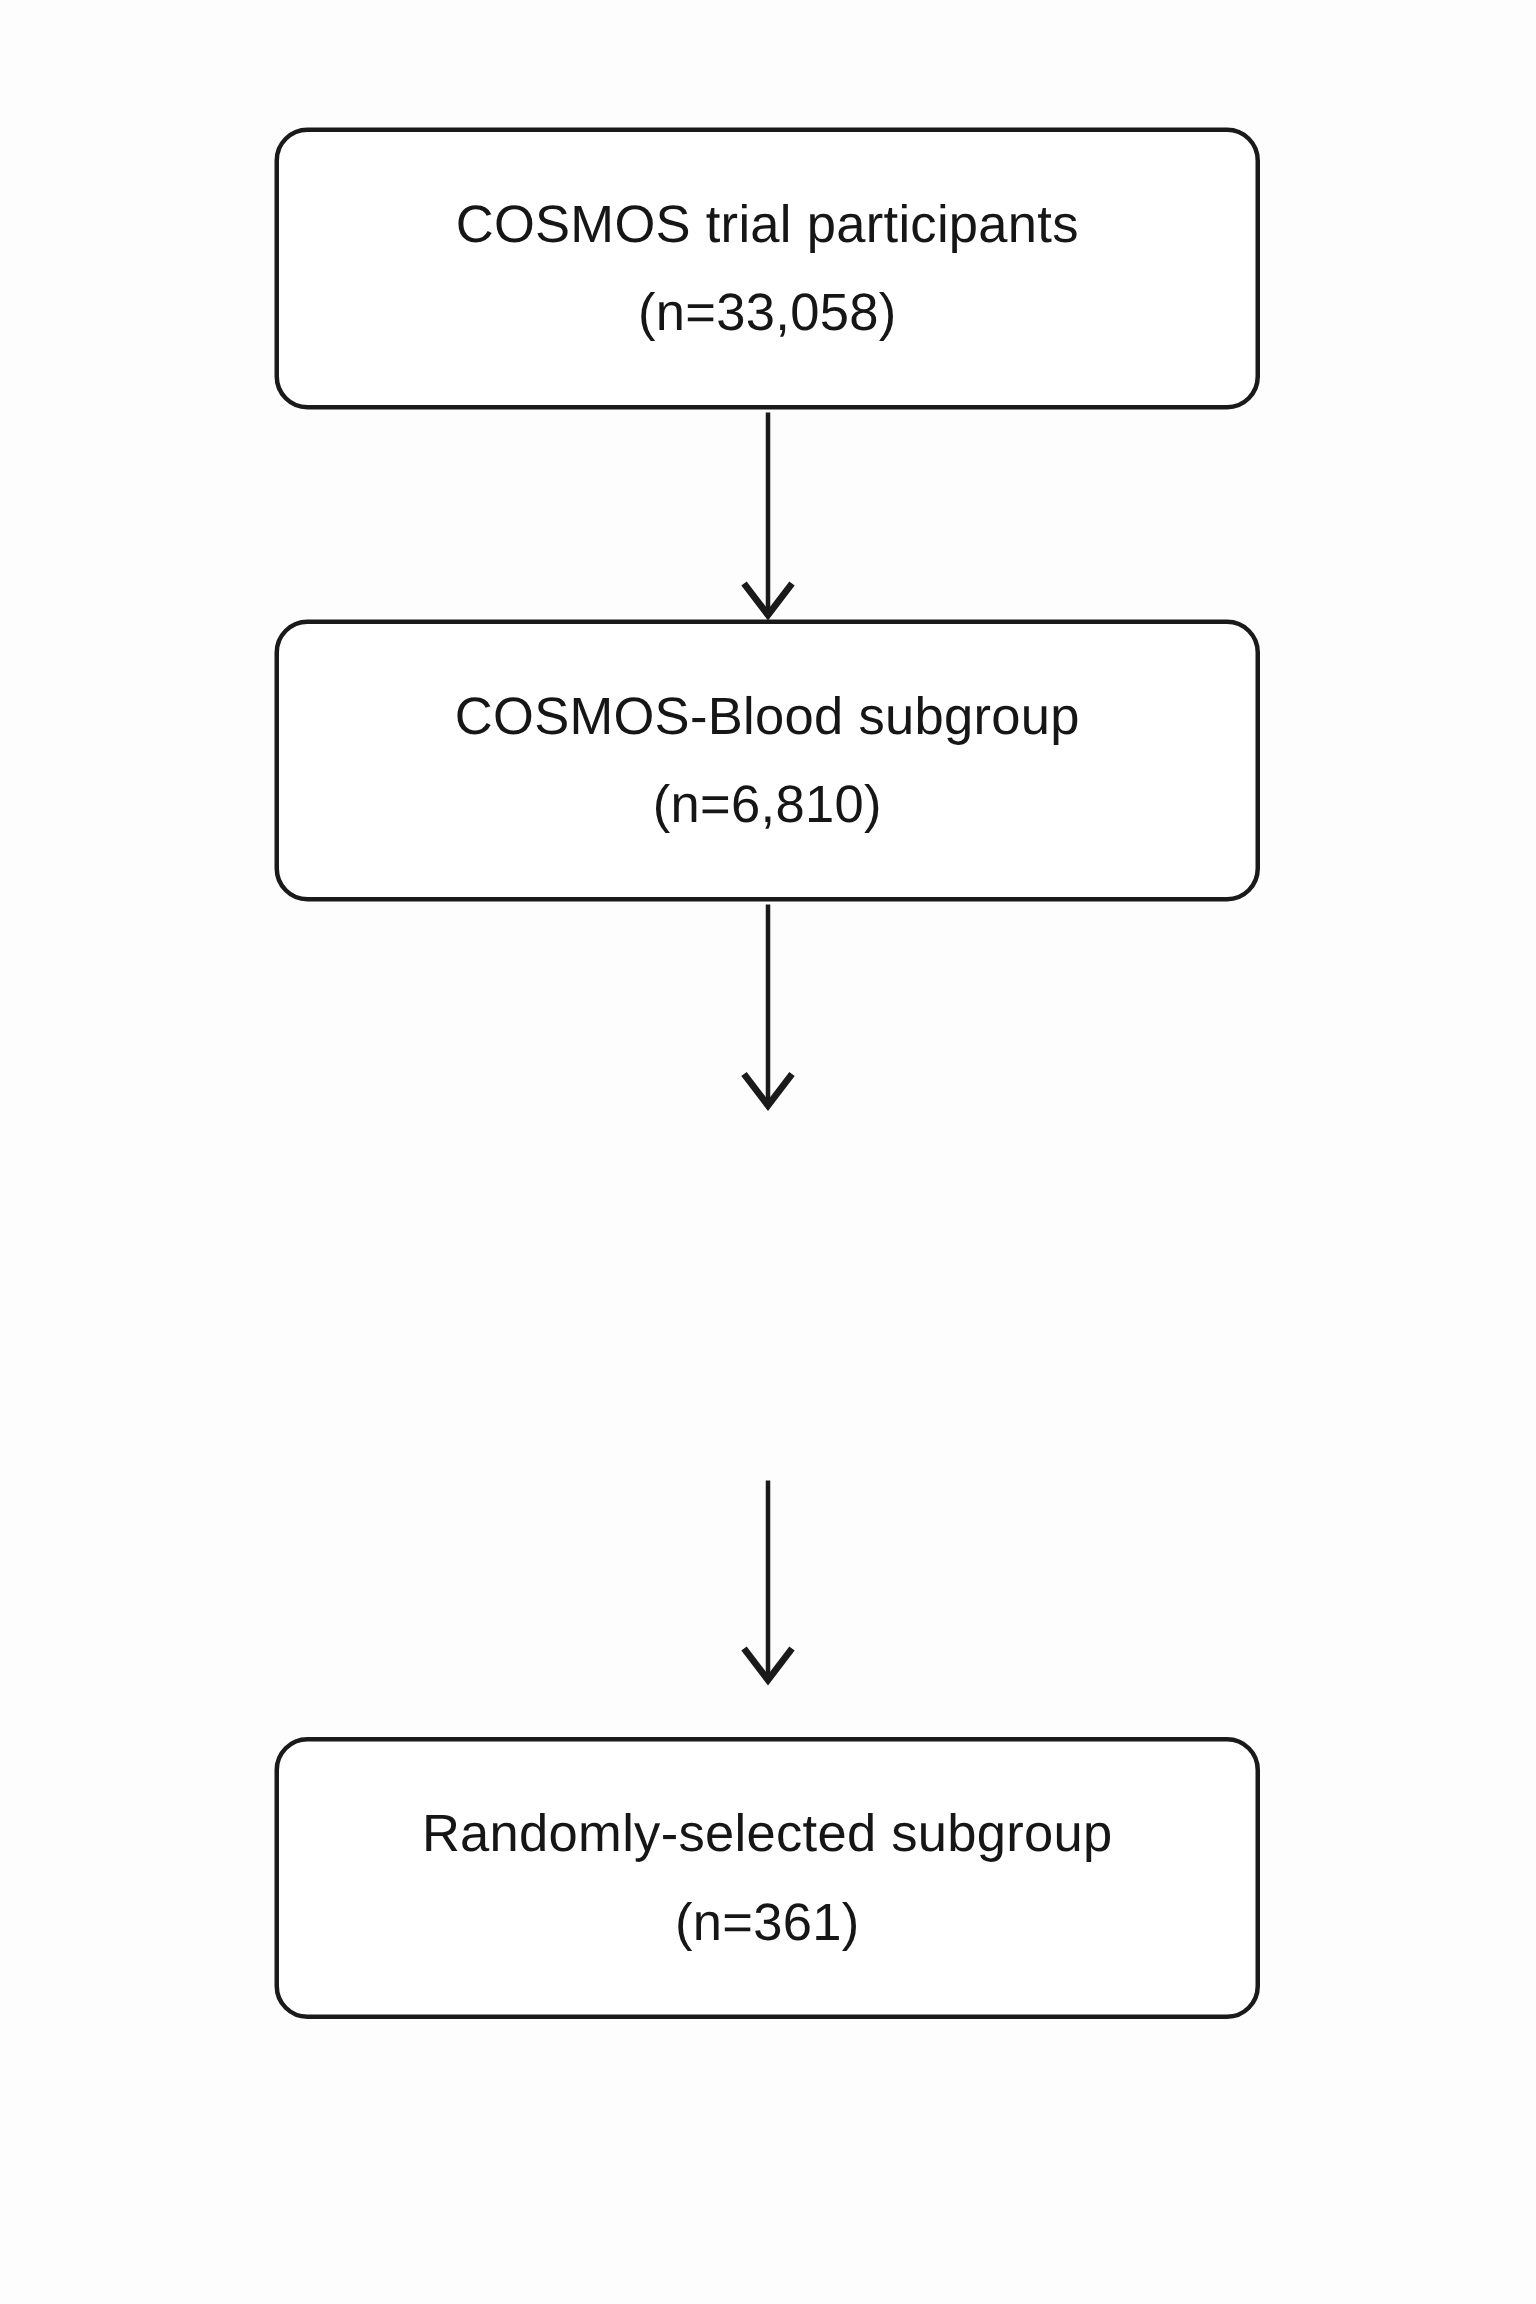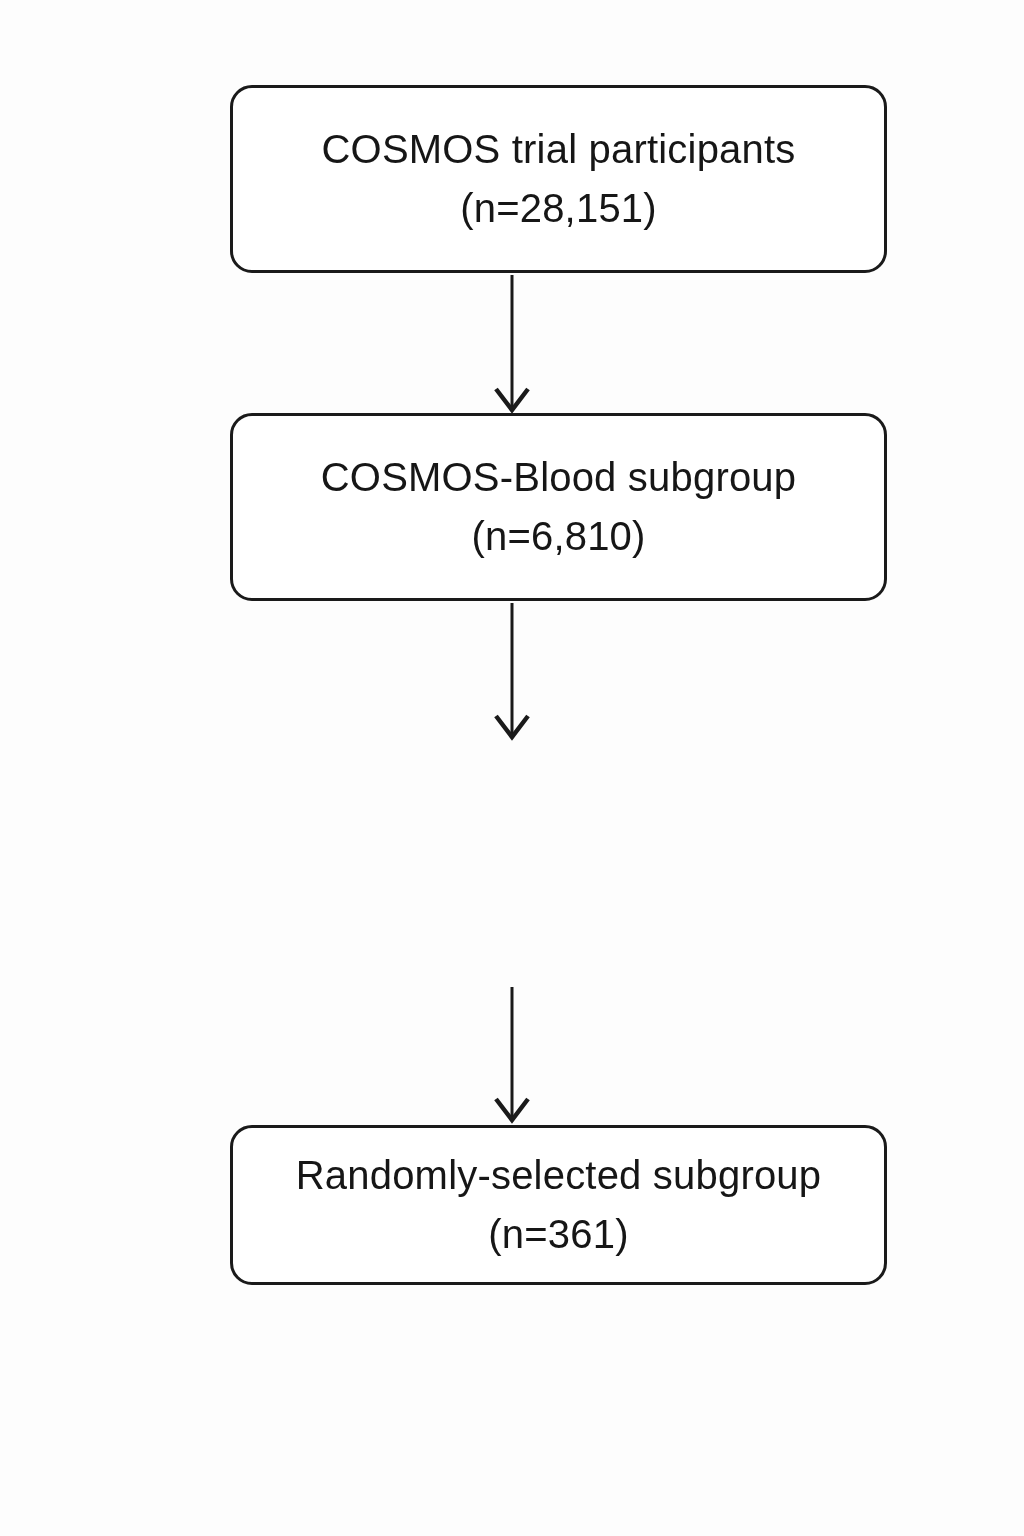--- a/index.html
+++ b/index.html
@@ -34,30 +34,29 @@
     width:657px;
     background:var(--box-fill);
     border:3px solid var(--box-border);
     border-radius:22px;
     display:flex;
     flex-direction:column;
     align-items:center;
     justify-content:center;
     text-align:center;
     color:var(--text);
-    font-size:40px;
+    font-size:35px;
     line-height:59px;
     font-weight:400;
     letter-spacing:0.2px;
-    margin-left:47px;
   }
   .node-1{top:85px;height:188px;}
   .node-2{top:413px;height:188px;text-align:center;}
   .node-3{top:740px;height:245px;}
-  .node-4{top:1125px;height:160px;}
+  .node-4{top:1158px;height:188px;}
   .line{white-space:nowrap;}
 </style>
 </head>
 <body>
 
 <div class="flowchart">
 
   <svg class="arrow-layer" width="1024" height="1536" viewBox="0 0 1024 1536" aria-hidden="true">
     <g stroke="var(--arrow)" fill="none">
       <line x1="512" y1="275" x2="512" y2="409" stroke-width="3"></line>
@@ -68,21 +67,21 @@
       <polyline points="496,716 512,737 528,716" stroke-width="4.5"></polyline>
     </g>
     <g stroke="var(--arrow)" fill="none">
       <line x1="512" y1="987" x2="512" y2="1119" stroke-width="3"></line>
       <polyline points="496,1099 512,1120 528,1099" stroke-width="4.5"></polyline>
     </g>
   </svg>
 
   <div class="node node-1">
     <div class="line">COSMOS trial participants</div>
-    <div class="line">(n=28,151)</div>
+    <div class="line">(n=33,058)</div>
   </div>
 
   <div class="node node-2">
     <div class="line">COSMOS-Blood subgroup</div>
     <div class="line">(n=6,810)</div>
   </div>
 
 
   <div class="node node-4">
     <div class="line">Randomly-selected subgroup</div>

